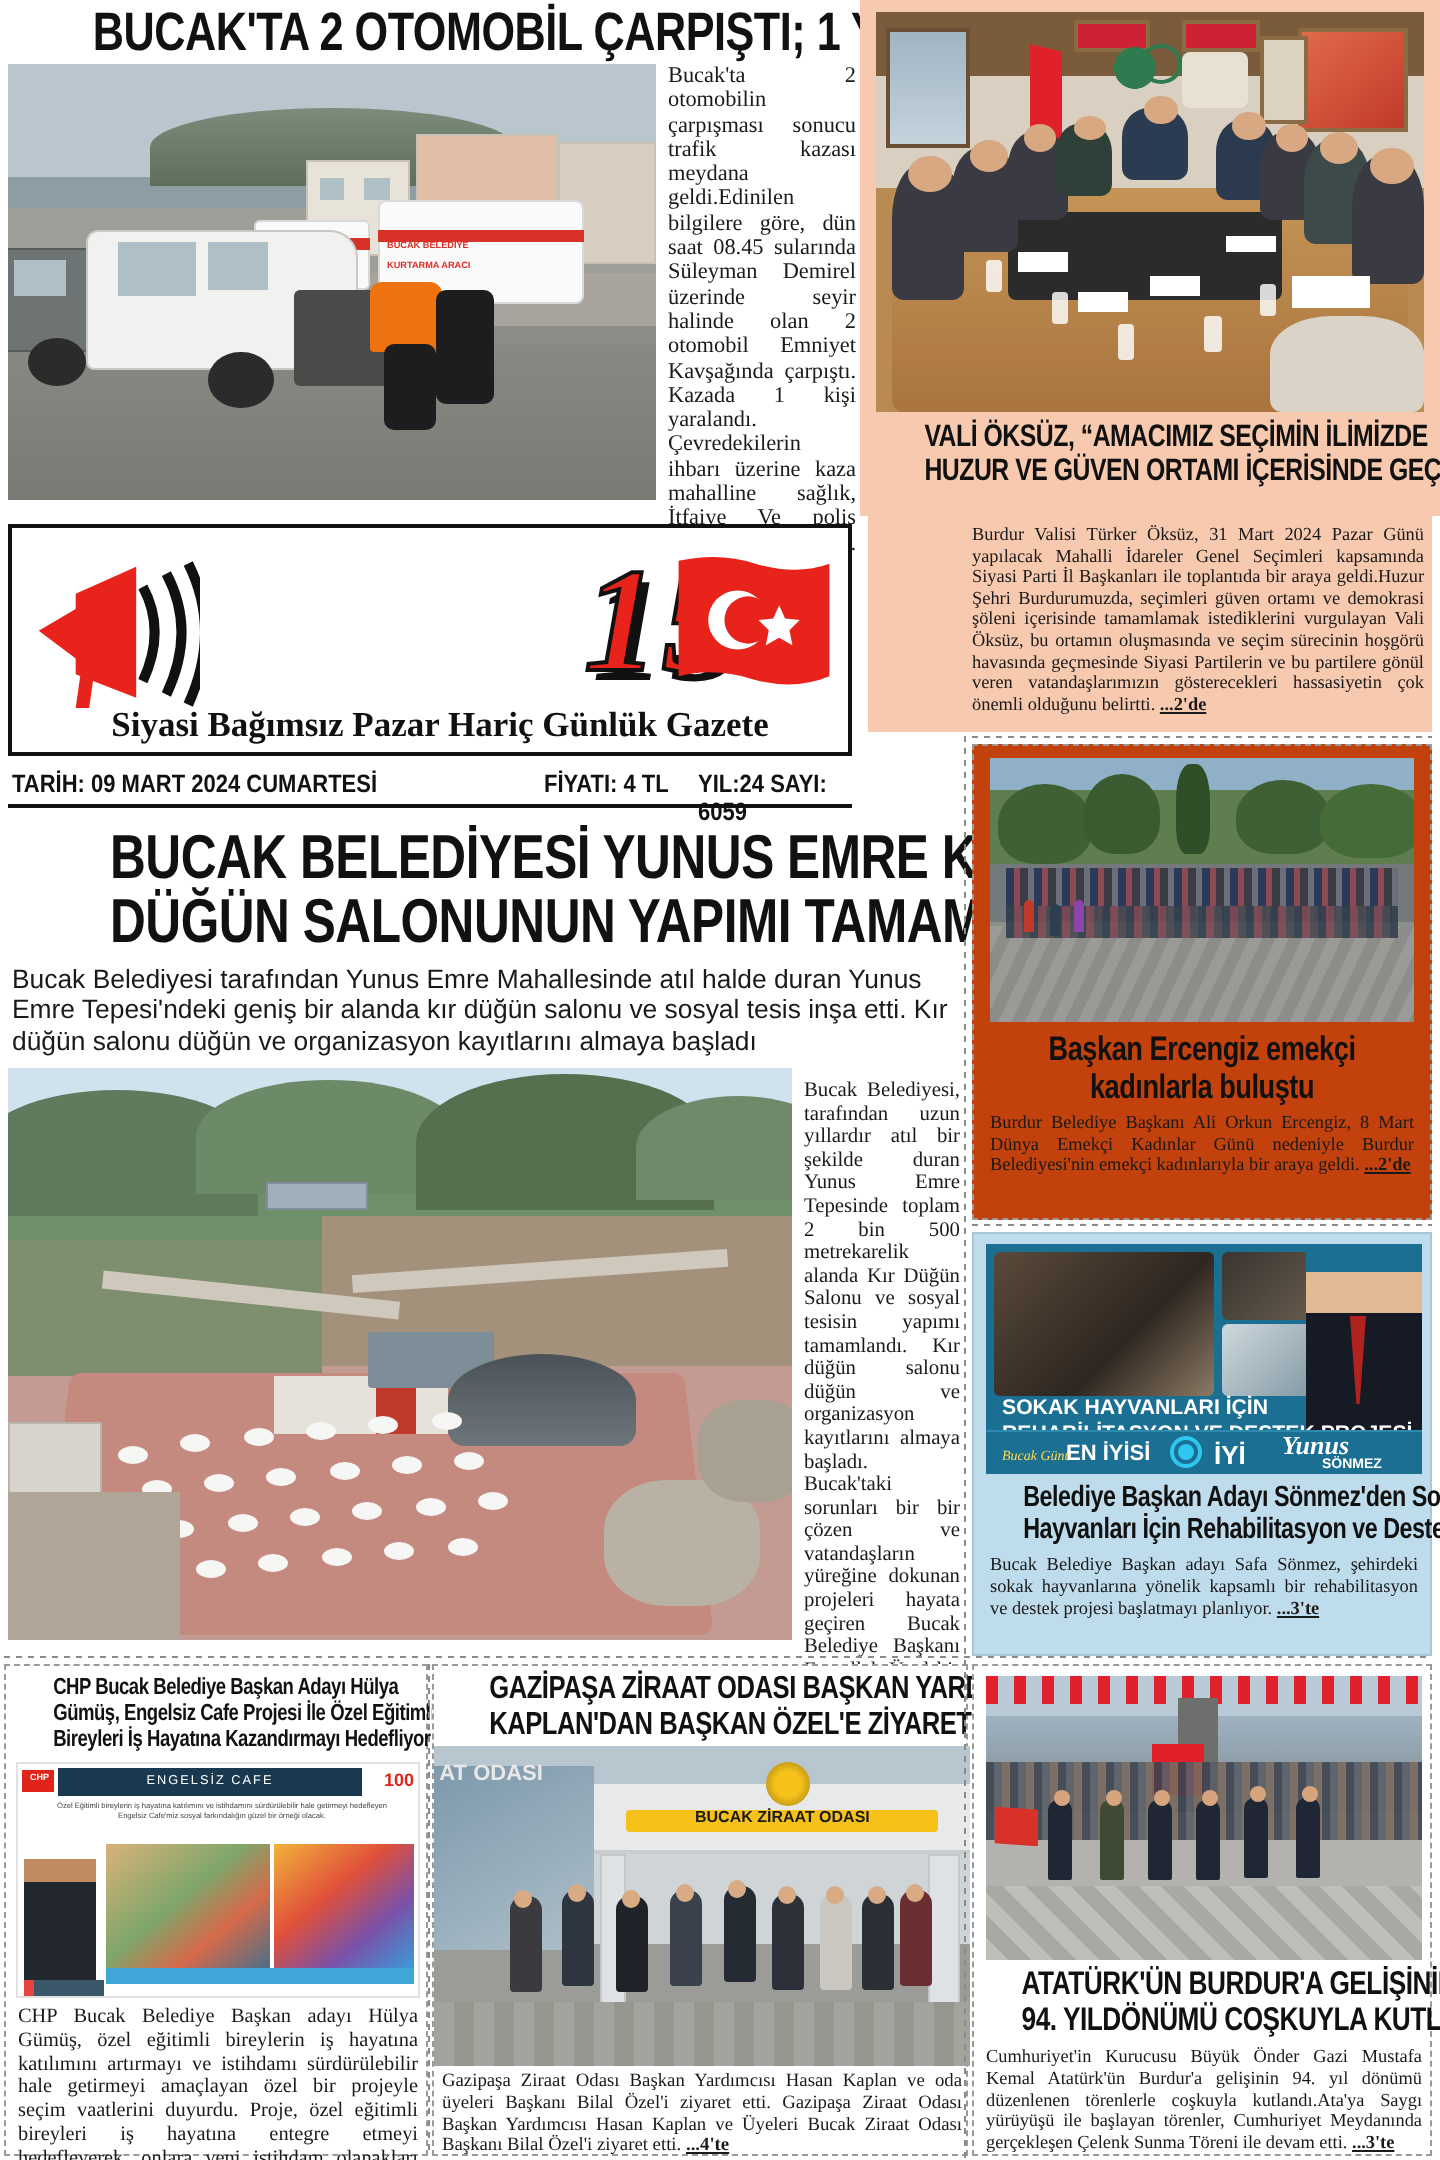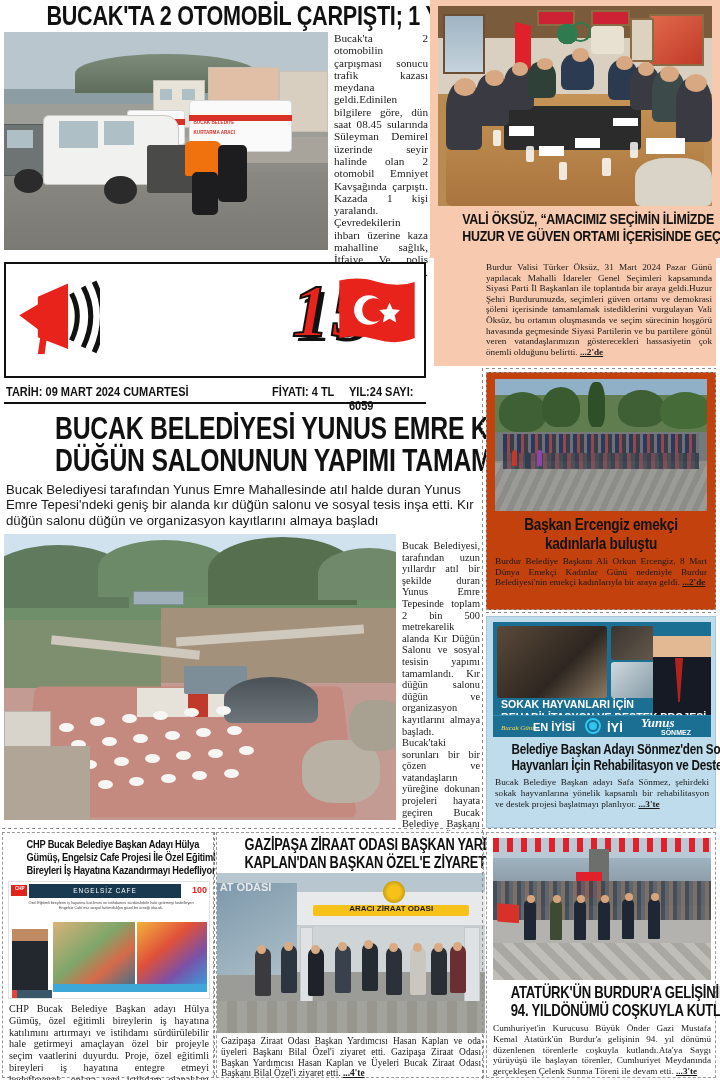--- a/index.html
+++ b/index.html
@@ -395,20 +395,21 @@
       <div class="ses-txt">15</div>
     </div>
 
     <svg id="tr-flag" viewBox="0 0 110 92">
       <path d="M4 6 q28 -6 52 2 q28 8 50 0 l0 76 q-24 10 -52 2 q-26 -8 -50 -2 Z" fill="#e8231b"></path>
       <circle cx="44" cy="46" r="20" fill="#fff"></circle>
       <circle cx="51" cy="46" r="16" fill="#e8231b"></circle>
       <path d="M72 36 l4 9 10 1 -7 7 2 10 -9 -5 -9 5 2 -10 -7 -7 10 -1 Z" fill="#fff"></path>
     </svg>
 
+    <div id="slogan">Siyasi Bağımsız Pazar Hariç Günlük Gazete</div>
   </div>
 
   <div id="info-bar">
     <span style="position:absolute;left:2px;top:1px;">TARİH: 09 MART  2024  CUMARTESİ</span>
     <span style="position:absolute;left:268px;top:1px;">FİYATI: 4 TL</span>
     <span style="position:absolute;left:345px;top:1px;">YIL:24   SAYI: 6059</span>
   </div>
 
   <div id="main-h1" class="cond-head">BUCAK BELEDİYESİ YUNUS EMRE KIR</div>
   <div id="main-h2" class="cond-head">DÜĞÜN SALONUNUN YAPIMI TAMAMLANDI</div>
@@ -540,21 +541,21 @@
 
   <div id="gaz-block">
     <div id="gaz-h1" class="cond-head">GAZİPAŞA ZİRAAT ODASI BAŞKAN YARDIMCISI</div>
     <div id="gaz-h2" class="cond-head">KAPLAN'DAN BAŞKAN ÖZEL'E ZİYARET</div>
     <div id="gaz-photo" class="photo img-ziraat">
       <div class="glass"></div>
       <div class="canopy"></div>
       <div class="seal"></div>
       <div class="sign">
         <span style="position:absolute;left:0;top:-1px;width:100%;text-align:center;
-              font-family:'Liberation Sans',sans-serif;font-weight:bold;font-size:8px;color:#1b1b1b;">ARACI ZİRAAT ODASI</span>
+              font-family:'Liberation Sans',sans-serif;font-weight:bold;font-size:8px;color:#1b1b1b;">BUCAK ZİRAAT ODASI</span>
       </div>
       <div style="position:absolute;left:1%;top:5%;font-family:'Liberation Sans',sans-serif;
            font-weight:bold;font-size:11px;color:#e8e8e8;">AT ODASI</div>
       <div class="col" style="left:31%;top:34%;width:5%;height:48%;"></div>
       <div class="col" style="left:92%;top:34%;width:6%;height:48%;"></div>
       <div class="ground"></div>
       <div class="pers" style="left:14%;top:47%;background:#3b3b3f;"></div>
       <div class="pers" style="left:24%;top:45%;background:#2d3540;"></div>
       <div class="pers" style="left:34%;top:47%;background:#1f2228;"></div>
       <div class="pers" style="left:44%;top:45%;background:#39414c;"></div>

